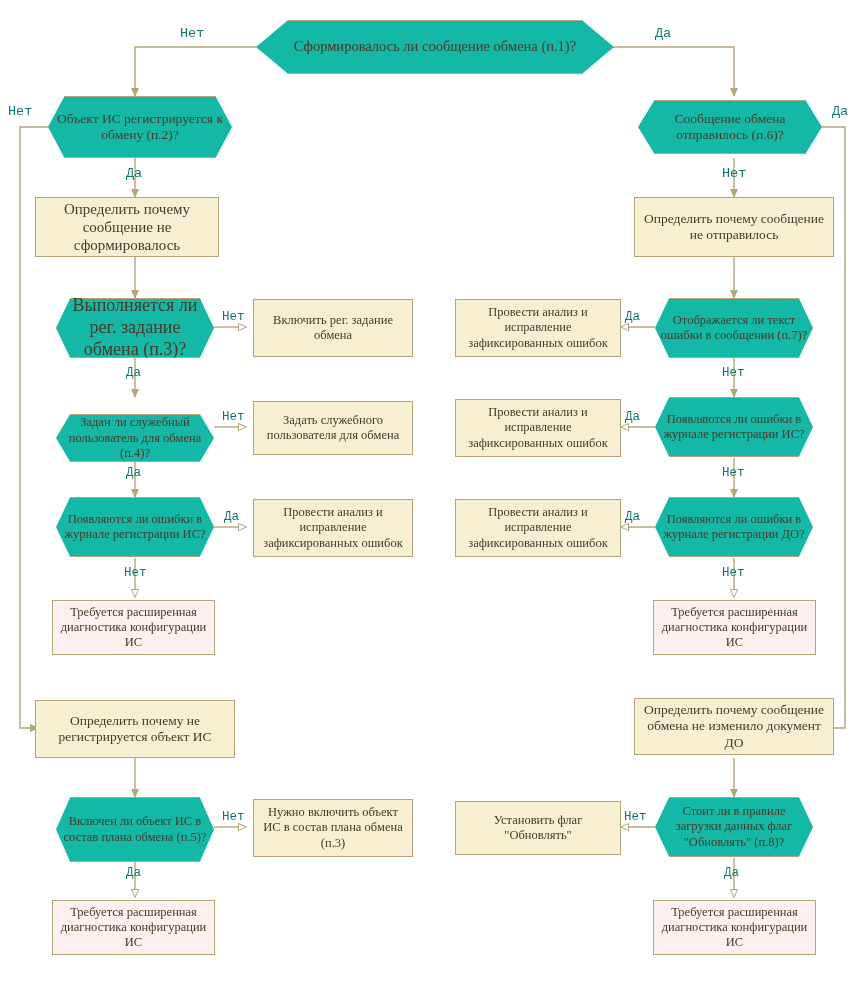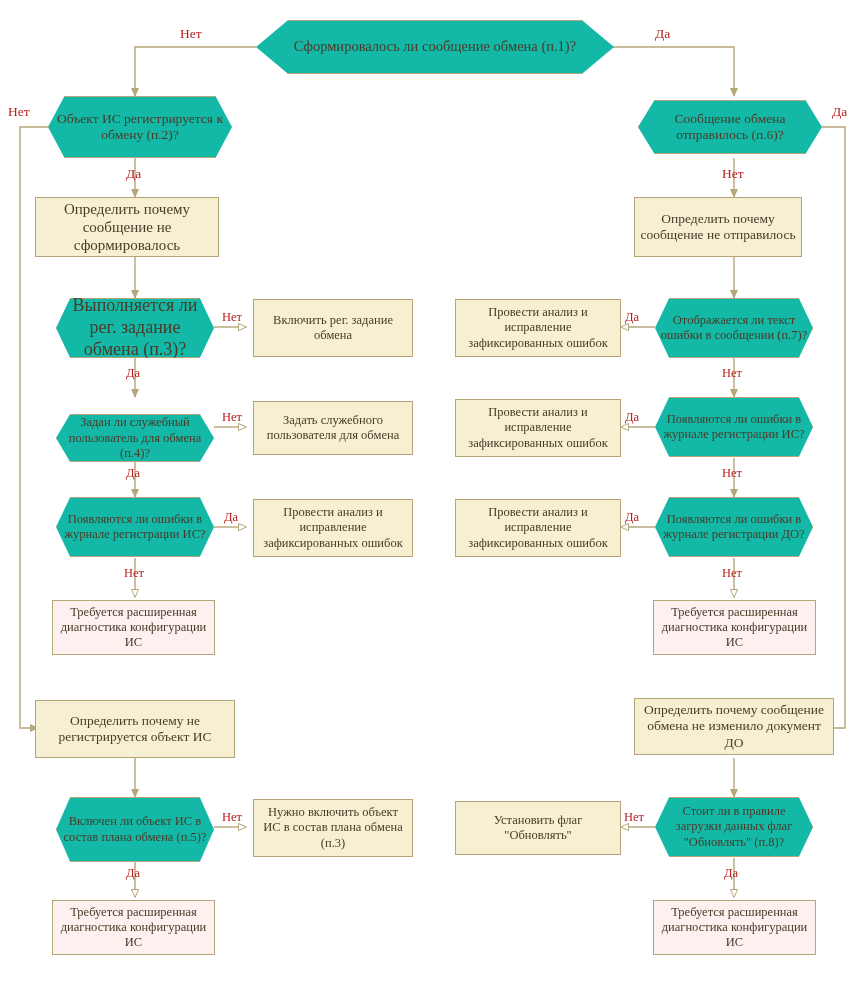--- a/index.html
+++ b/index.html
@@ -13,21 +13,21 @@
 
   
   .box{background:#f6efd2;border:1px solid #b5a577;}
   
   .box-pink{background:#fdf1f0;border:1px solid #b5a577;}
 
   
   .hex{background:#14b8a6;border:1px solid #b5a577;
        clip-path:polygon(9% 0%,91% 0%,100% 50%,91% 100%,9% 100%,0% 50%);}
 
-  .edge-label{position:absolute;color:#b91c1c;white-space:nowrap;}
+  .edge-label{position:absolute;color:#0f766e;white-space:nowrap;font-family:Liberation Mono, monospace;}
 </style>
 </head>
 <body>
 
 <div id="canvas">
 
   <svg id="svg-layer" viewBox="0 0 862 982" xmlns="http://www.w3.org/2000/svg">
     <defs>
       <marker id="arrF" markerWidth="10" markerHeight="10" refX="8" refY="4" orient="auto" markerUnits="userSpaceOnUse">
         <path d="M0,0 L9,4 L0,8 z" fill="#b5a67a"></path>
@@ -90,21 +90,21 @@
     <span class="txt">Сообщение обмена отправилось (п.6)?</span>
   </div>
   <div class="edge-label" style="left:832px;top:104px;font-size:13.5px;">Да</div>
 
   <div class="edge-label" style="left:126px;top:166px;font-size:13.5px;">Да</div>
   <div class="edge-label" style="left:722px;top:166px;font-size:13.5px;">Нет</div>
 
   <div class="node box" style="left:35px;top:197px;width:184px;height:60px;font-size:15px;">
     <span class="txt">Определить почему сообщение не сформировалось</span>
   </div>
-  <div class="node box" style="left:634px;top:197px;width:168px;height:60px;font-size:13.5px;">
+  <div class="node box" style="left:634px;top:197px;width:200px;height:60px;font-size:13.5px;">
     <span class="txt">Определить почему сообщение не отправилось</span>
   </div>
 
   <div class="node hex" style="left:56px;top:298px;width:158px;height:60px;font-size:18px;justify-content:flex-end;">
     <span class="txt">Выполняется ли рег. задание обмена (п.3)?</span>
   </div>
   <div class="node box" style="left:253px;top:299px;width:160px;height:58px;font-size:12.5px;">
     <span class="txt">Включить рег. задание обмена</span>
   </div>
   <div class="edge-label" style="left:222px;top:310px;font-size:12.5px;">Нет</div>

